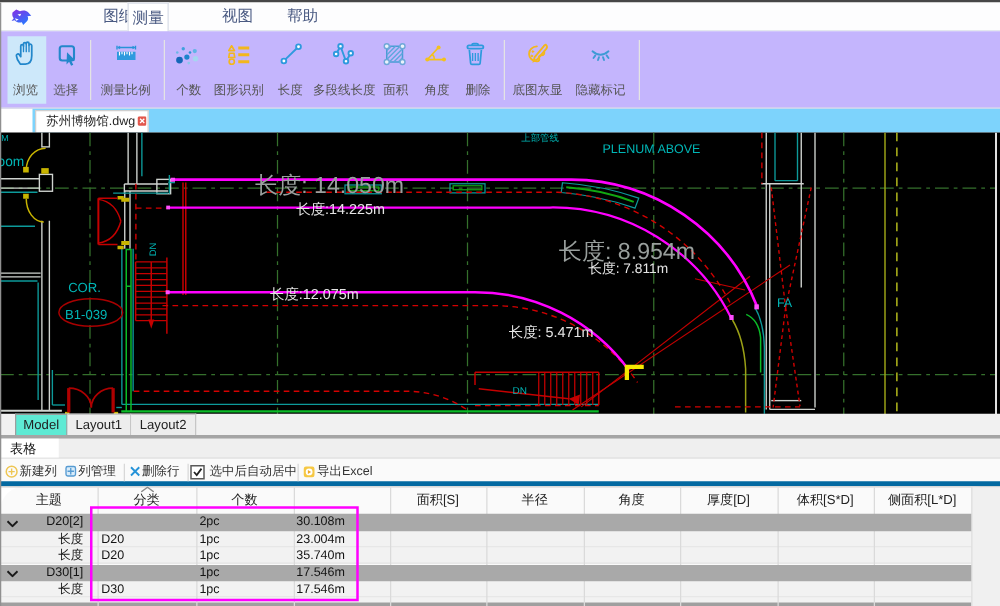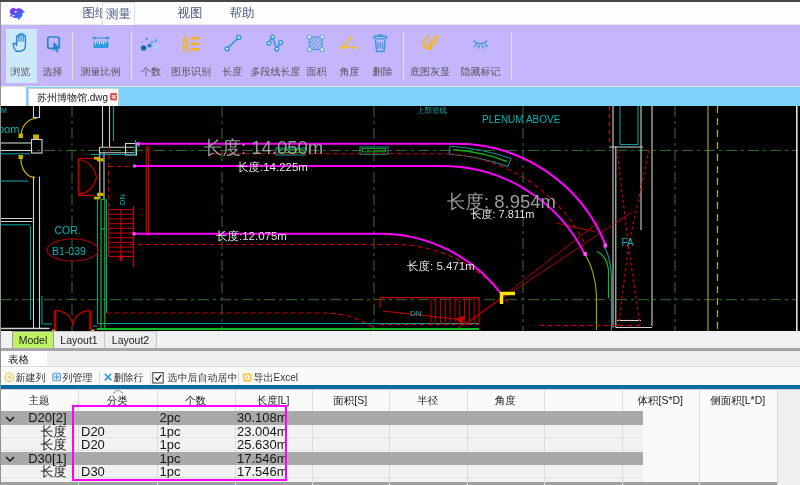--- a/index.html
+++ b/index.html
@@ -27,21 +27,21 @@
 #grayband{left:0;top:348px;width:800px;height:3px;background:#a5a5a5;}
 #tablebar{left:0;top:351px;width:800px;height:16px;background:#efefef;border-bottom:1px solid #dcdcdc;box-sizing:border-box;}
 #tabletab{position:absolute;left:1px;top:0;width:46px;height:15px;background:#fff;font-size:10.5px;color:#111;line-height:16px;text-indent:7px;}
 #btnrow{left:0;top:367px;width:800px;height:22px;background:#fafafa;border-bottom:4px solid #0369a1;box-sizing:border-box;}
 .bsep{position:absolute;top:4px;width:1px;height:14px;background:#d8d8d8;}
 .btxt{position:absolute;top:0;height:22px;line-height:22px;font-size:10px;color:#333;white-space:nowrap;}
 
 #tbl{left:0;top:389px;width:800px;height:96px;background:#fafafa;border-radius:20px;}
 .hcell{position:absolute;top:1px;height:21px;line-height:21px;font-size:10.5px;color:#222;text-align:center;}
 .vline{position:absolute;top:1px;width:1px;height:95px;background:#dadada;z-index:1;}
-.row{position:absolute;left:0;width:643px;height:13.4px;font-size:13px;color:#141414;}
+.row{position:absolute;left:0;width:777px;height:13.4px;font-size:10px;color:#141414;}
 .rg{background:#a9a9a9;z-index:2;}
 .rl{background:#f2f2f2;border-bottom:1px solid #e3e3e3;box-sizing:border-box;}
 .c{position:absolute;top:0;height:13.4px;line-height:13.5px;white-space:nowrap;}
 .cr{text-align:right;}
 #selbox{position:absolute;left:72px;top:405px;width:215px;height:76px;border:2px solid #f0f;box-sizing:border-box;z-index:5;}
 #botstrip{left:0;top:482px;width:777px;height:3px;background:#9f9f9f;}
 #leftedge{left:0;top:2px;width:1px;height:483px;background:#909090;z-index:9;}
 </style>
 </head>
 <body>
@@ -357,21 +357,21 @@
     <text x="54.5" y="233.5" font-size="10.5">COR.</text>
     <text x="52" y="255" font-size="10.5">B1-039</text>
     <text x="621.5" y="245.5" font-size="10">FA</text>
     <text x="410" y="315.5" font-size="8">DN</text>
     <text x="417" y="113" font-size="7.5">上部管线</text>
     <text x="125" y="205" font-size="7.5" transform="rotate(-90 125 205)">DN</text>
   </g>
 </g>
 </svg>
 <div class="abs" id="modelbar">
-  <div class="ltab" style="left:12px;width:42px;background:#bef264;border:1px solid #9e9e9e;border-bottom:none;">Model</div>
+  <div class="ltab" style="left:12px;width:42px;background:#5eead4;border:1px solid #9e9e9e;border-bottom:none;">Model</div>
   <div class="ltab" style="left:54px;width:51px;background:#ededed;border:1px solid #c6c6c6;border-left:none;border-bottom:none;">Layout1</div>
   <div class="ltab" style="left:105px;width:52px;background:#ededed;border:1px solid #c6c6c6;border-left:none;border-bottom:none;">Layout2</div>
 </div>
 <div class="abs" id="grayband"></div>
 <div class="abs" id="tablebar">
     <div id="tabletab">表格</div>
   </div>
 <div class="abs" id="btnrow">
   <svg class="abs" style="left:0;top:0" width="320" height="22" viewBox="0 367 320 22" id="btnicons">
     <circle cx="9.3" cy="377.3" r="4.3" fill="none" stroke="#eec653" stroke-width="1.2"></circle>
@@ -392,24 +392,24 @@
   <div class="btxt" style="left:253.5px">导出Excel</div>
   <div class="bsep" style="left:98.75px"></div>
   <div class="bsep" style="left:150px"></div>
   <div class="bsep" style="left:237.5px"></div>
 </div>
 <div class="abs" id="tbl">
   <div style="position:absolute;left:0;top:0;width:800px;height:1px;background:#cfcfcf"></div>
   <div class="hcell" style="left:0;width:78px">主题</div>
   <div class="hcell" style="left:78px;width:78.5px">分类</div>
   <div class="hcell" style="left:156.5px;width:78px">个数</div>
-  <div class="hcell" style="left:234.5px;width:77px">长度[L]</div>
   <div class="hcell" style="left:311.5px;width:77.5px">面积[S]</div>
   <div class="hcell" style="left:389px;width:77.5px">半径</div>
   <div class="hcell" style="left:466.5px;width:77.5px">角度</div>
+  <div class="hcell" style="left:544px;width:77.5px">厚度[D]</div>
   <div class="hcell" style="left:699px;width:77.5px">侧面积[L*D]</div>
   <div class="hcell" style="left:621.5px;width:77.5px">体积[S*D]</div>
   <svg class="abs" style="left:112px;top:0" width="12" height="5" viewBox="0 0 12 5">
       <path d="M1,4.5 L6,0.8 L11,4.5" fill="none" stroke="#8a8a8a" stroke-width="1"></path>
     </svg>
   <div class="vline" style="left:78px"></div>
   <div class="vline" style="left:156.5px"></div>
   <div class="vline" style="left:234.5px"></div>
   <div class="vline" style="left:311.5px"></div>
   <div class="vline" style="left:389px"></div>
@@ -431,21 +431,21 @@
   <div class="row rl" style="top:35.7px">
     <div class="c cr" style="left:0;width:66.5px">长度</div>
     <div class="c" style="left:81px">D20</div>
     <div class="c" style="left:159.5px">1pc</div>
     <div class="c" style="left:237px">23.004m</div>
   </div>
   <div class="row rl" style="top:49.1px">
     <div class="c cr" style="left:0;width:66.5px">长度</div>
     <div class="c" style="left:81px">D20</div>
     <div class="c" style="left:159.5px">1pc</div>
-    <div class="c" style="left:237px">25.630m</div>
+    <div class="c" style="left:237px">35.740m</div>
   </div>
   <div class="row rg" style="top:62.5px">
     <svg class="abs" style="left:5px;top:4.5px" width="10" height="6" viewBox="0 0 10 6">
         <path d="M1,1 L5,5 L9,1" fill="none" stroke="#1a1a1a" stroke-width="1.5"></path>
       </svg>
     <div class="c cr" style="left:0;width:66.5px">D30[1]</div>
     <div class="c" style="left:159.5px">1pc</div>
     <div class="c" style="left:237px">17.546m</div>
   </div>
   <div class="row rl" style="top:75.9px">

